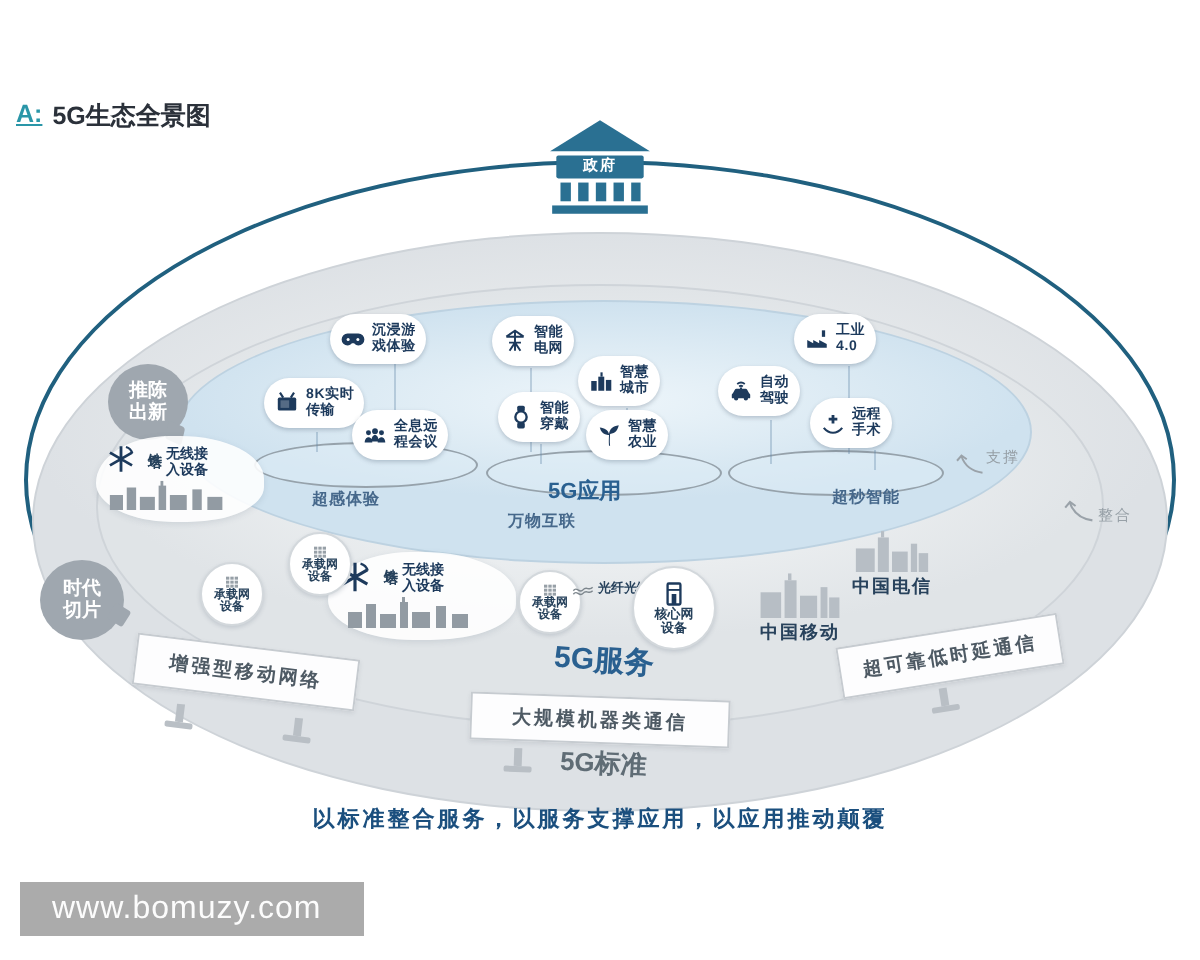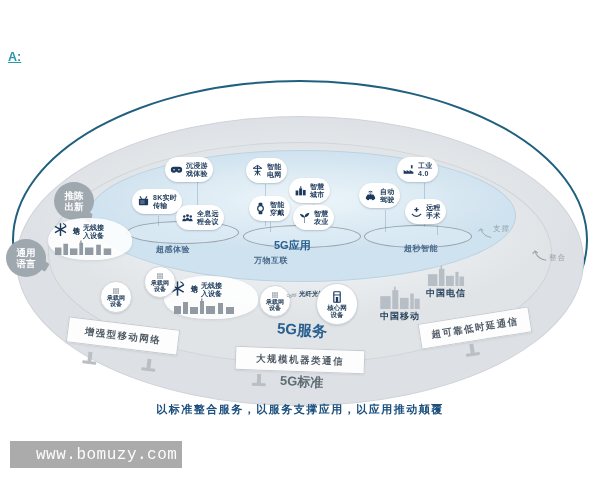--- a/index.html
+++ b/index.html
@@ -49,21 +49,21 @@
   .ann{position:absolute;font-size:7.5px;color:#97a0a7;letter-spacing:1px;white-space:nowrap;}
   .pin{position:absolute;width:3.5px;height:9px;background:#b9bfc5;}
   .pin::after{content:"";position:absolute;left:-5px;top:8.5px;width:13.5px;height:3px;background:#b9bfc5;border-radius:1px;}
   #gov{position:absolute;left:274px;top:60px;width:52px;height:48px;}
   #gov .gov-label{position:absolute;left:0;top:18px;width:100%;text-align:center;color:#fff;font-size:7.5px;font-weight:bold;letter-spacing:1px;}
   #page-title{position:absolute;left:8px;top:50px;font-size:12.5px;font-weight:bold;color:#2b313a;display:flex;gap:5px;}
   #page-title .prefix{color:#2a96a8;text-decoration:underline;}
   #tg-badge{position:absolute;left:452px;top:11px;width:141px;height:30px;background:#a3a3a3;color:#fff;
       font-size:16.5px;display:flex;align-items:center;justify-content:center;letter-spacing:.5px;}
   #watermark{position:absolute;left:10px;top:441px;width:172px;height:27px;background:#ababab;color:#fcfcfc;
-      font-size:16px;display:flex;align-items:center;padding-left:26px;box-sizing:border-box;letter-spacing:.5px;font-family:Liberation Mono, monospace;}
+      font-size:16px;display:flex;align-items:center;padding-left:16px;box-sizing:border-box;letter-spacing:.5px;}
   #caption{position:absolute;left:0;top:402px;width:600px;text-align:center;font-size:11px;font-weight:bold;
       color:#1b4f7e;letter-spacing:1.5px;}
 </style>
 </head>
 <body>
 
 <div id="stage">
 
   <div id="outer-ring" class="ell"></div>
   <div id="zone-standard" class="ell"></div>
@@ -76,28 +76,41 @@
 
   <div class="dl" style="left:197px;top:182px;height:40px"></div>
   <div class="dl" style="left:158px;top:216px;height:10px"></div>
   <div class="dl" style="left:265px;top:184px;height:42px"></div>
   <div class="dl" style="left:313px;top:204px;height:24px"></div>
   <div class="dl" style="left:270px;top:222px;height:10px"></div>
   <div class="dl" style="left:385px;top:210px;height:22px"></div>
   <div class="dl" style="left:424px;top:183px;height:44px"></div>
   <div class="dl" style="left:437px;top:225px;height:10px"></div>
 
+  <div id="gov">
+    <svg width="52" height="48" viewBox="0 0 50 46" fill="#2a7092">
+      <polygon points="25,0 1,15 49,15"></polygon>
+      <rect x="4" y="17" width="42" height="11" rx="1"></rect>
+      <rect x="6" y="30" width="5" height="9"></rect>
+        <rect x="14.5" y="30" width="5" height="9"></rect>
+      <rect x="23" y="30" width="5" height="9"></rect>
+        <rect x="31.5" y="30" width="5" height="9"></rect>
+      <rect x="40" y="30" width="4.5" height="9"></rect>
+      <rect x="2" y="41" width="46" height="4"></rect>
+    </svg>
+    <span class="gov-label">政府</span>
+  </div>
 
   <div class="sb gray t-br" style="left:54px;top:182px;width:40px;height:38px">
     <span><span>推陈</span><br>
     <span>出新</span></span>
   </div>
-  <div class="sb gray t-r" style="left:6px;top:239px;width:40px;height:38px">
-    <span><span>通用</span><br>
-    <span>语言</span></span>
+  <div class="sb gray t-r" style="left:20px;top:280px;width:42px;height:40px">
+    <span><span>时代</span><br>
+    <span>切片</span></span>
   </div>
 
   <div class="ab" style="left:165px;top:157px">
     <span class="ic">
       <svg viewBox="0 0 24 24" width="13" height="13">
           <path fill="#1d3a5c" d="M7 7h10a5.5 5.5 0 0 1 0 11c-1.8 0-3.2-.9-4-2h-2c-.8 1.1-2.2 2-4 2a5.5 5.5 0 0 1 0-11z"></path>
           <circle cx="7.5" cy="12.5" r="1.4" fill="#fff"></circle>
           <circle cx="16.5" cy="12.5" r="1.4" fill="#fff"></circle>
         </svg>
       </span>
@@ -215,21 +228,21 @@
         </svg>
       </span>
     <span class="tt">
         <span>远程</span>
         <span>手术</span>
       </span>
   </div>
 
   <span class="sub-label" style="left:156px;top:244px">超感体验</span>
   <span class="sub-label" style="left:254px;top:255px">万物互联</span>
-  <span class="sub-label" style="left:404px;top:243px">超秒智能</span>
+  <span class="sub-label" style="left:416px;top:243px">超秒智能</span>
 
   <span class="zone-label" style="left:274px;top:238px;font-size:11px">5G应用</span>
   <span class="zone-label" style="left:277px;top:321px;font-size:15px;transform:rotate(4deg)">5G服务</span>
   <span class="zone-label" style="left:280px;top:373px;font-size:13px;color:#5f6c75;transform:rotate(3deg)">5G标准</span>
 
   <div class="tower-group" style="left:48px;top:218px;width:76px">
     <div class="tg-row">
       <span class="ic">
         <svg viewBox="0 0 24 24" width="17" height="17" stroke="#1d3a5c" stroke-width="2" fill="none">
             <path d="M12 3v18M4.2 7.5l15.6 9M19.8 7.5l-15.6 9"></path>
@@ -409,16 +422,17 @@
   <div class="std-box" style="left:419px;top:315px;width:112px;height:26px;transform:rotate(-9deg)">超可靠低时延通信</div>
   <div class="pin" style="left:88px;top:352px;transform:rotate(7deg)"></div>
   <div class="pin" style="left:147px;top:359px;transform:rotate(7deg)"></div>
   <div class="pin" style="left:257px;top:374px;transform:rotate(2deg)"></div>
   <div class="pin" style="left:470px;top:344px;transform:rotate(-9deg)"></div>
 
   <div id="caption">以标准整合服务，以服务支撑应用，以应用推动颠覆</div>
 
   <div id="page-title">
     <span class="prefix">A:</span>
+    <span>5G生态全景图</span>
   </div>
   <div id="watermark">www.bomuzy.com</div>
 
 </div>
 
 </body></html>

